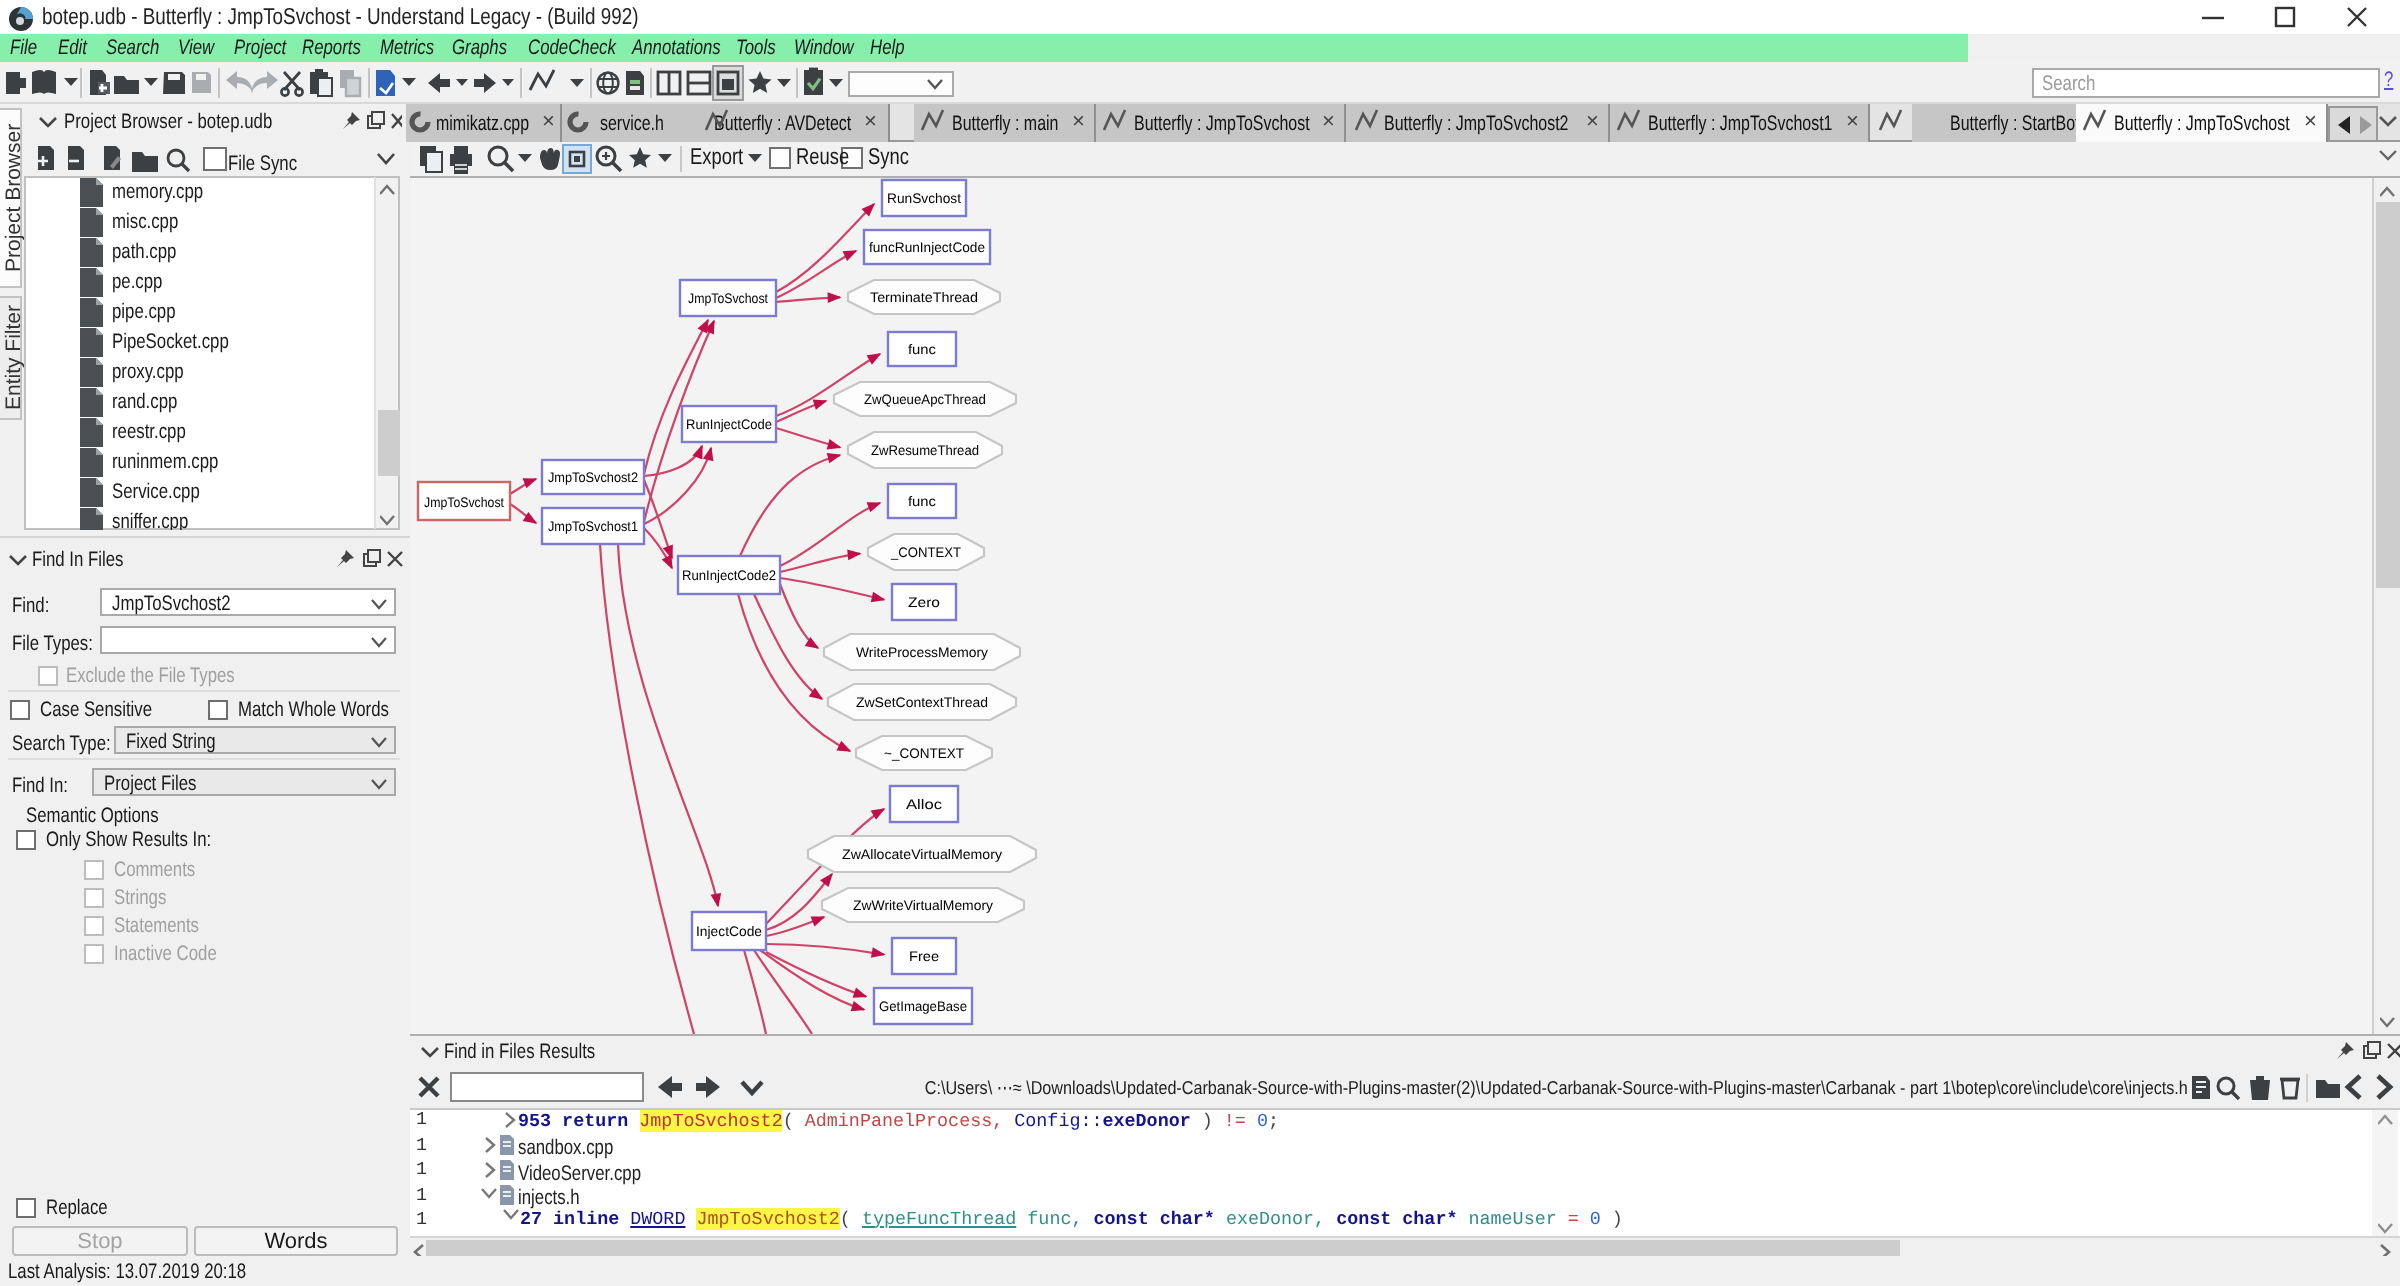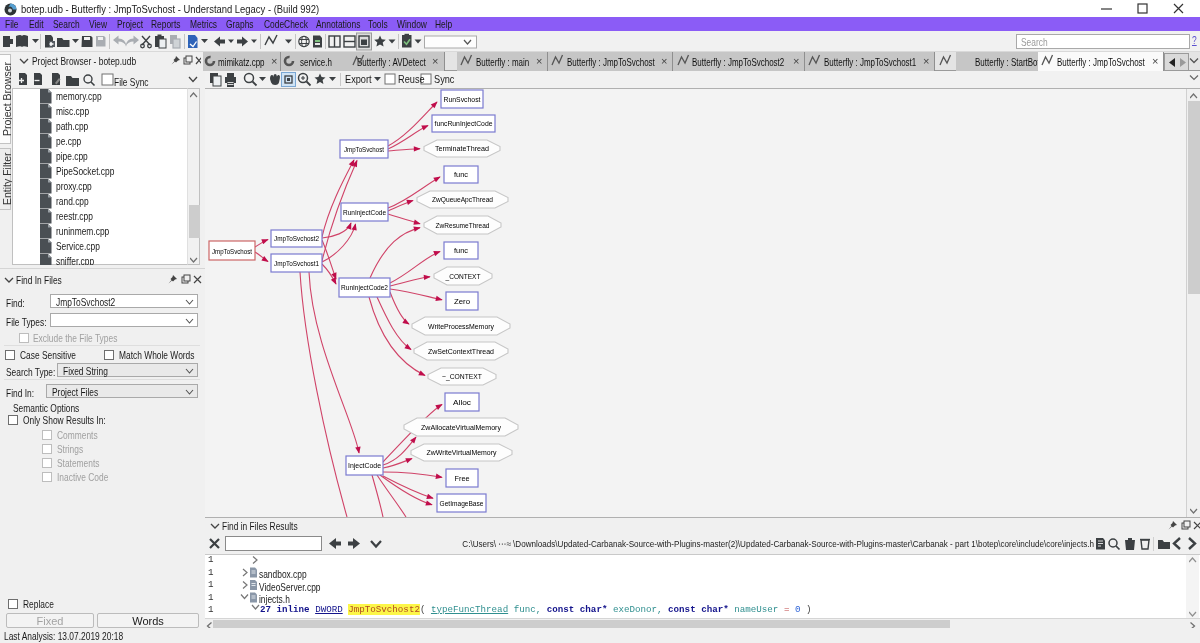--- a/index.html
+++ b/index.html
@@ -27,21 +27,21 @@
     <circle cx="6" cy="7.5" r="2" fill="#cfd8de"></circle>
   </svg>
   <span class="lbl" style="left:21px;top:3px;font-size:11.5px;color:#222;transform:scaleX(0.82);">botep.udb - Butterfly : JmpToSvchost - Understand Legacy - (Build 992)</span>
   <svg class="ic" style="left:1098px;top:0;" width="100" height="17" viewBox="0 0 100 17">
     <path d="M3 9 h11" stroke="#333" stroke-width="1.2" fill="none"></path>
     <rect x="40" y="4" width="9" height="9" stroke="#333" stroke-width="1.2" fill="none"></rect>
     <path d="M76 4 l9 9 M85 4 l-9 9" stroke="#333" stroke-width="1.2" fill="none"></path>
   </svg>
 </div>
 
-<div class="abs" style="left:0;top:17px;width:1200px;height:14px;background:#8b5cf6;">
+<div class="abs" style="left:0;top:17px;width:984px;height:14px;background:#86efac;font-style:italic;">
   <span class="lbl" style="left:5px;top:1px;">File</span>
   <span class="lbl" style="left:28.5px;top:1px;">Edit</span>
   <span class="lbl" style="left:53px;top:1px;">Search</span>
   <span class="lbl" style="left:88.5px;top:1px;">View</span>
   <span class="lbl" style="left:116.5px;top:1px;">Project</span>
   <span class="lbl" style="left:151px;top:1px;">Reports</span>
   <span class="lbl" style="left:190px;top:1px;">Metrics</span>
   <span class="lbl" style="left:226px;top:1px;">Graphs</span>
   <span class="lbl" style="left:263.5px;top:1px;">CodeCheck</span>
   <span class="lbl" style="left:315.5px;top:1px;">Annotations</span>
@@ -281,21 +281,21 @@
       <span class="lbl" style="left:57px;top:174px;color:#a0a0a0;">Strings</span>
     <div class="cb cbg" style="left:42px;top:189px;"></div>
       <span class="lbl" style="left:57px;top:188px;color:#a0a0a0;">Statements</span>
     <div class="cb cbg" style="left:42px;top:203px;"></div>
       <span class="lbl" style="left:57px;top:202px;color:#a0a0a0;">Inactive Code</span>
 
     <div class="abs" style="left:4px;top:76px;width:196px;height:1px;background:#dedede;"></div>
     <div class="abs" style="left:4px;top:110px;width:196px;height:1px;background:#dedede;"></div>
     <div class="cb" style="left:8px;top:330px;"></div>
     <span class="lbl" style="left:23px;top:329px;">Replace</span>
-    <div class="abs" style="left:6px;top:344px;width:88px;height:15px;background:#f3f3f3;border:1px solid #bcbcbc;border-radius:2px;text-align:center;color:#a3a3a3;padding-top:1px;">Fixed</div>
+    <div class="abs" style="left:6px;top:344px;width:88px;height:15px;background:#f3f3f3;border:1px solid #bcbcbc;border-radius:2px;text-align:center;color:#a3a3a3;padding-top:1px;">Stop</div>
     <div class="abs" style="left:97px;top:344px;width:102px;height:15px;background:#f3f3f3;border:1px solid #bcbcbc;border-radius:2px;text-align:center;padding-top:1px;">Words</div>
   </div>
 </div>
 
 <div id="rightarea" class="abs" style="left:205px;top:52px;width:995px;height:591px;background:#f0f0f0;">
 
   <div class="abs" style="left:0;top:0;width:995px;height:19px;background:#e4e4e4;border-bottom:1px solid #9a9a9a;">
     <div class="tab" style="left:-2px;width:78px;">
         <span class="tt" style="left:15px;">mimikatz.cpp</span>
         <span class="tx2" style="left:68px;">×</span>
@@ -546,20 +546,21 @@
         </g>
         <g>
           <path d="M45 12.5 h5 l2 2 v8 h-7 z" fill="#8a97a8"></path>
             <path d="M46.5 16 h4 M46.5 18 h4" stroke="#e8edf2" stroke-width="0.9"></path>
           <path d="M45 25 h5 l2 2 v8 h-7 z" fill="#8a97a8"></path>
             <path d="M46.5 28.5 h4 M46.5 30.5 h4" stroke="#e8edf2" stroke-width="0.9"></path>
           <path d="M45 37.5 h5 l2 2 v8 h-7 z" fill="#8a97a8"></path>
             <path d="M46.5 41 h4 M46.5 43 h4" stroke="#e8edf2" stroke-width="0.9"></path>
         </g>
       </svg>
+      <div class="code" style="left:54px;top:0px;color:#444;"><b style="color:#14148c;">953 return </b><span style="background:#fcf648;color:#c03030;">JmpToSvchost2</span>( <span style="color:#c04848;">AdminPanelProcess, </span><span style="color:#14148c;">Config::<b>exeDonor</b></span> ) <span style="color:#c04848;">!=</span> <span style="color:#2e64d8;">0</span>;</div>
       <span class="lbl" style="left:54px;top:13px;color:#222;">sandbox.cpp</span>
       <span class="lbl" style="left:54px;top:25.5px;color:#222;">VideoServer.cpp</span>
       <span class="lbl" style="left:54px;top:38px;color:#222;">injects.h</span>
       <div class="code" style="left:55px;top:48.5px;color:#444;"><b style="color:#14148c;">27 inline </b><span style="color:#14148c;text-decoration:underline;">DWORD</span> <span style="background:#fcf648;color:#b24a22;">JmpToSvchost2</span>( <span style="color:#2f8f8f;text-decoration:underline;">typeFuncThread</span><span style="color:#2f8f8f;"> func,</span> <b style="color:#14148c;">const char*</b> <span style="color:#2f8f8f;">exeDonor,</span> <b style="color:#14148c;">const char*</b> <span style="color:#2f8f8f;">nameUser</span> <span style="color:#c04848;">=</span> <span style="color:#2e64d8;">0</span> )</div>
 
       <div class="abs" style="left:981px;top:0;width:13px;height:64px;background:#f4f4f4;">
         <svg class="ic" style="left:3px;top:2px;" width="8" height="6">
             <path d="M0 5 l3.5 -4 l3.5 4" stroke="#909090" stroke-width="1.2" fill="none"></path>
           </svg>
         <svg class="ic" style="left:3px;top:56px;" width="8" height="6">

